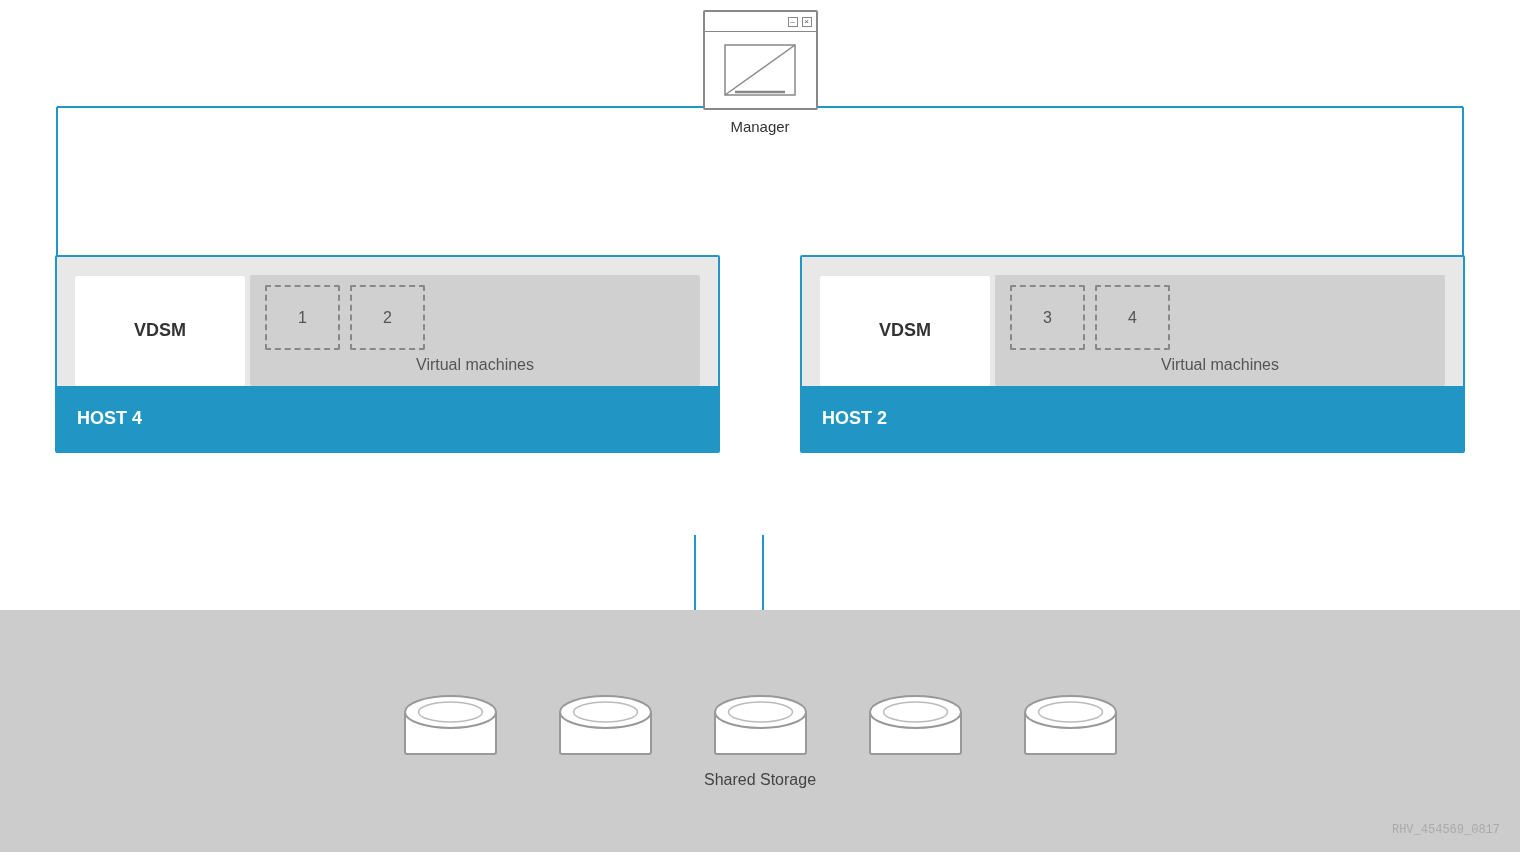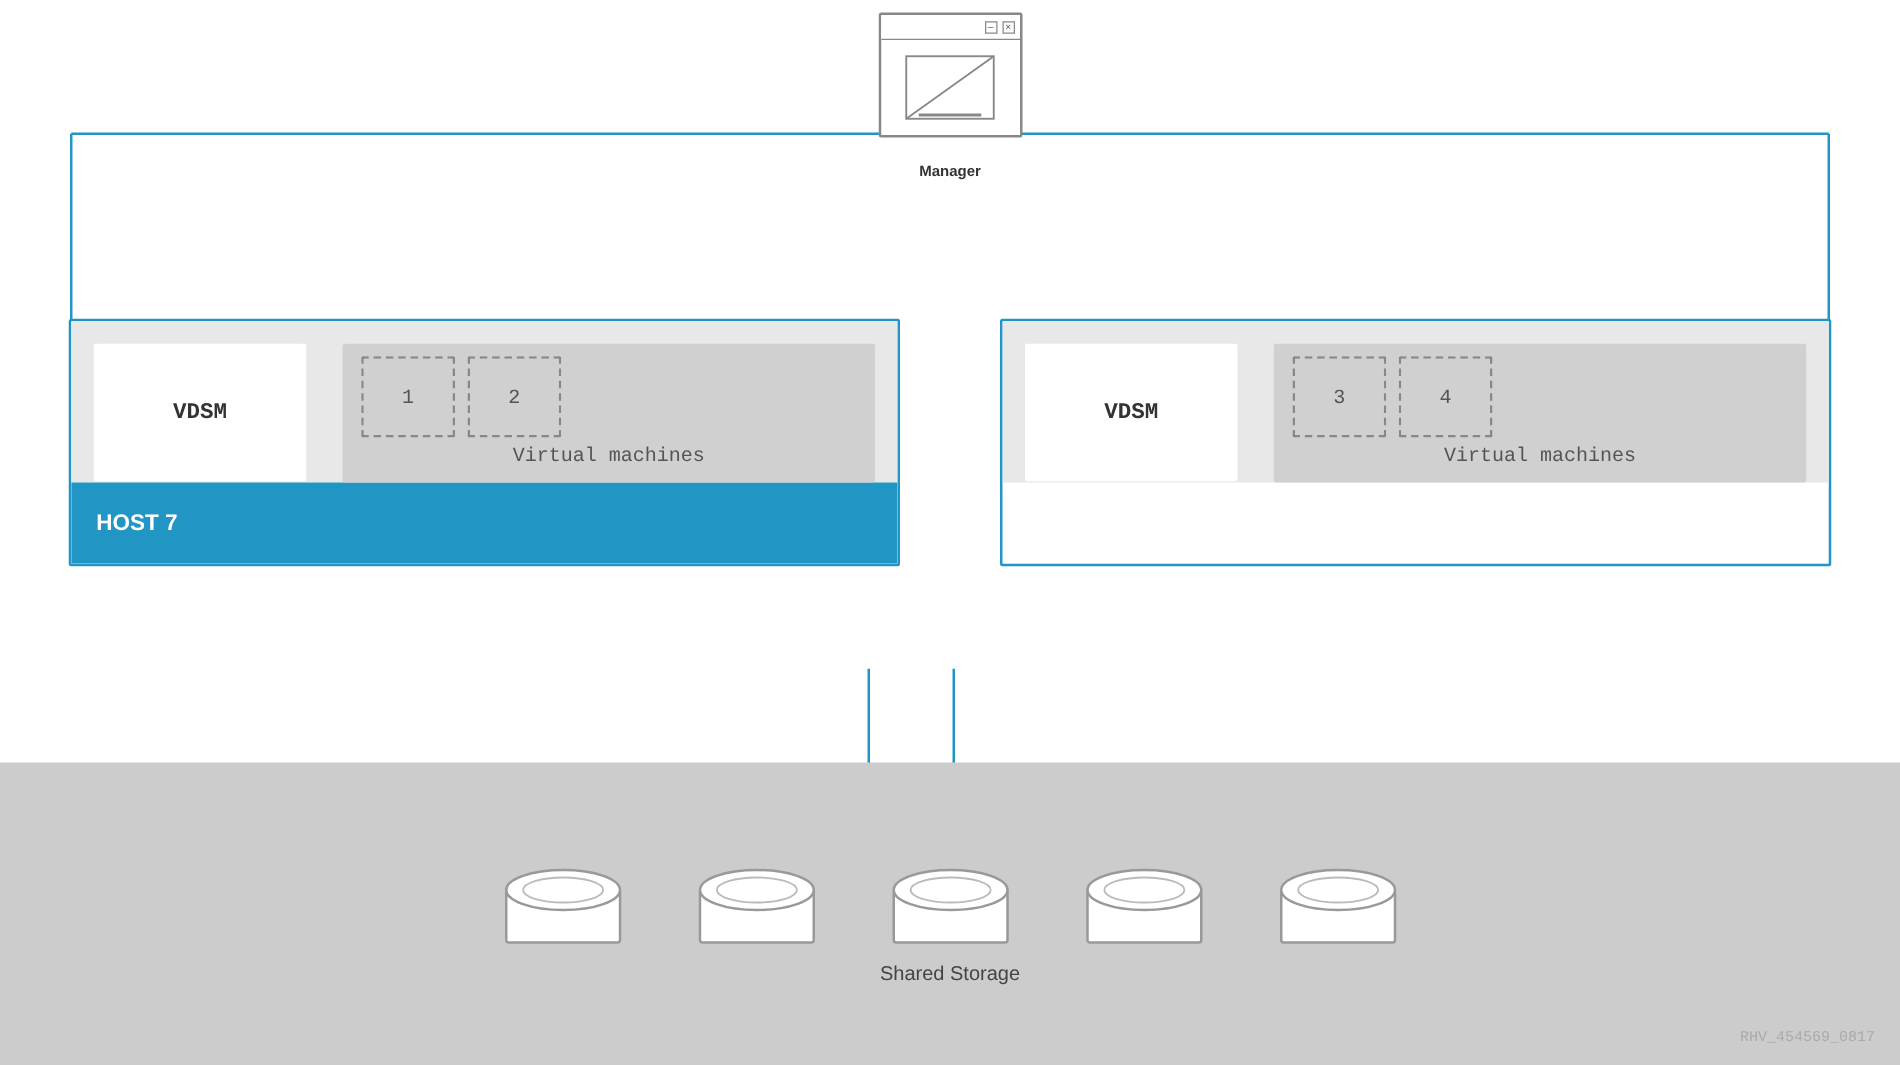--- a/index.html
+++ b/index.html
@@ -66,24 +66,23 @@
 
     .manager-icon-body {
       flex: 1;
       display: flex;
       align-items: center;
       justify-content: center;
       position: relative;
     }
 
     .manager-label {
-      margin-top: 20px;
-      font-size: 12px;
+      margin-top: 8px;
+      font-size: 15px;
       color: #333;
-      font-weight: bold;
     }
 
     
     .hosts-section {
       position: absolute;
       top: 255px;
       left: 55px;
       right: 55px;
       display: flex;
       gap: 80px;
@@ -97,22 +96,22 @@
       overflow: hidden;
     }
 
     .host-inner {
       padding: 18px 18px 0 18px;
       background: #e8e8e8;
     }
 
     .host-content-row {
       display: flex;
-      gap: 29px;
-      font-family: Liberation Mono, monospace;
+      gap: 5px;
+      align-items: center;
     }
 
     .vdsm-box {
       width: 170px;
       height: 110px;
       background: #ffffff;
       border-radius: 2px;
       display: flex;
       align-items: center;
       justify-content: center;
@@ -281,21 +280,21 @@
               </div>
               <div class="vm-box">
                 <span>2</span>
               </div>
             </div>
             <div class="vm-label">Virtual machines</div>
           </div>
         </div>
       </div>
       <div class="host-footer">
-        <span class="host-name">HOST 7</span>
+        <span class="host-name">HOST 4</span>
       </div>
     </div>
 
     <div class="host-box">
       <div class="host-inner">
         <div class="host-content-row">
           <div class="vdsm-box">
             <span>VDSM</span>
           </div>
           <div class="vms-section">
@@ -304,20 +303,23 @@
                 <span>3</span>
               </div>
               <div class="vm-box">
                 <span>4</span>
               </div>
             </div>
             <div class="vm-label">Virtual machines</div>
           </div>
         </div>
       </div>
+      <div class="host-footer">
+        <span class="host-name">HOST 2</span>
+      </div>
     </div>
 
   </div>
 
   <div class="storage-section">
     <div class="storage-disks-row">
 
       <div class="disk-icon">
         <svg width="95" height="65" viewBox="0 0 95 65" xmlns="http://www.w3.org/2000/svg">
           <rect x="2" y="18" width="91" height="42" rx="2" fill="white" stroke="#999" stroke-width="2"></rect>

